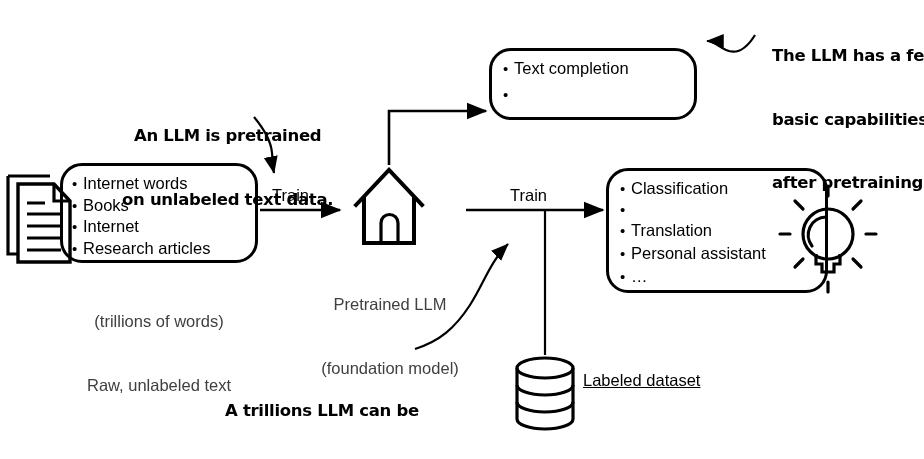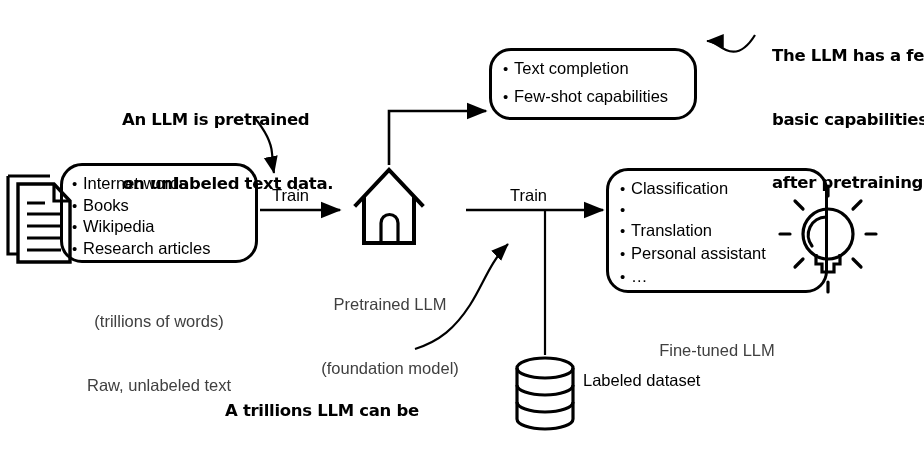--- a/index.html
+++ b/index.html
@@ -190,36 +190,35 @@
     <div class="b-row" style="margin-bottom:2.5px;">
       <span class="dot">•</span>
       <span>Internet words</span>
     </div>
     <div class="b-row" style="margin-bottom:2.5px;">
       <span class="dot">•</span>
       <span>Books</span>
     </div>
     <div class="b-row" style="margin-bottom:2.5px;">
       <span class="dot">•</span>
-      <span>Wikipedia</span>
+      <span>Internet</span>
     </div>
     <div class="b-row">
       <span class="dot">•</span>
       <span>Research articles</span>
     </div>
   </div>
 
   <div class="bullets" style="left:503px; top:59px; width:192px;">
     <div class="b-row" style="margin-bottom:9px;">
       <span class="dot">•</span>
       <span>Text completion</span>
     </div>
     <div class="b-row">
       <span class="dot">•</span>
-      <span>Few-shot capabilities</span>
     </div>
   </div>
 
   <div class="bullets" style="left:620px; top:179px; width:190px;">
     <div class="b-row" style="margin-bottom:4px;">
       <span class="dot">•</span>
       <span>Classification</span>
     </div>
     <div class="b-row" style="margin-bottom:4px;">
       <span class="dot">•</span>
@@ -241,31 +240,28 @@
   <div class="caption" style="left:38px; top:268px; width:242px;">
     <div>(trillions of words)</div>
     <div>Raw, unlabeled text</div>
   </div>
 
   <div class="caption" style="left:298px; top:251px; width:184px;">
     <div>Pretrained LLM</div>
     <div>(foundation model)</div>
   </div>
 
-  <div class="caption" style="left:614px; top:297px; width:206px;">
-    <div>Fine-tuned LLM</div>
-  </div>
-
-  <div class="plain-label" style="left:583px; top:371px;">Labeled dataset</div>
+
+  <div class="plain-label" style="left:583px; top:371px;text-decoration:underline;">Labeled dataset</div>
 
   <div class="edge-label" style="left:272px; top:186px;">Train</div>
 
   <div class="edge-label" style="left:510px; top:186px;">Train</div>
 
-  <div class="anno" style="left:122px; top:67px;">
+  <div class="anno" style="left:122px; top:83px;text-align:center;">
     <div>An LLM is pretrained</div>
     <div>on unlabeled text data.</div>
   </div>
 
   <div class="anno" style="left:772px; top:3px;">
     <div>The LLM has a few</div>
     <div>basic capabilities</div>
     <div>after pretraining.</div>
   </div>
 

